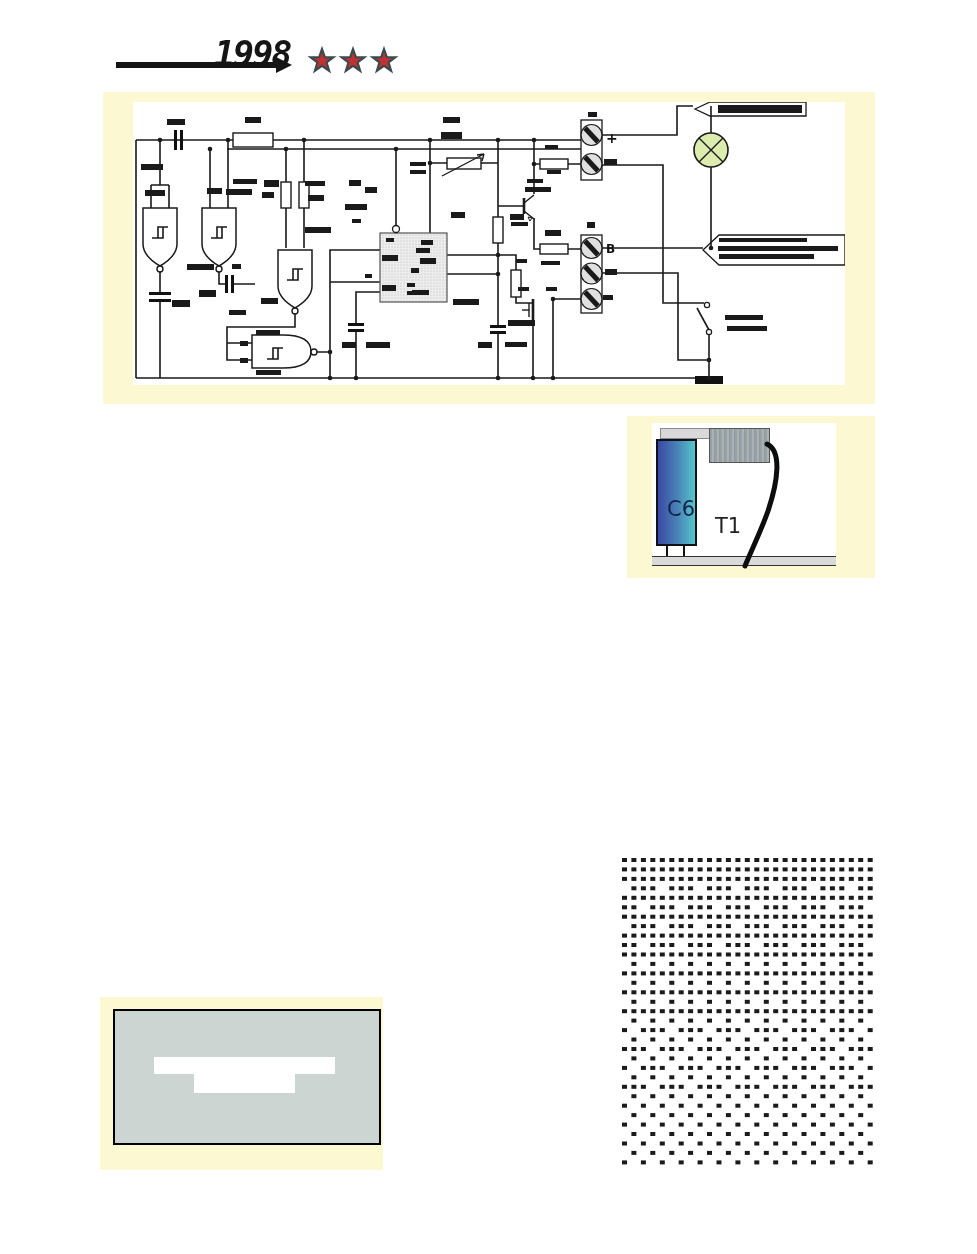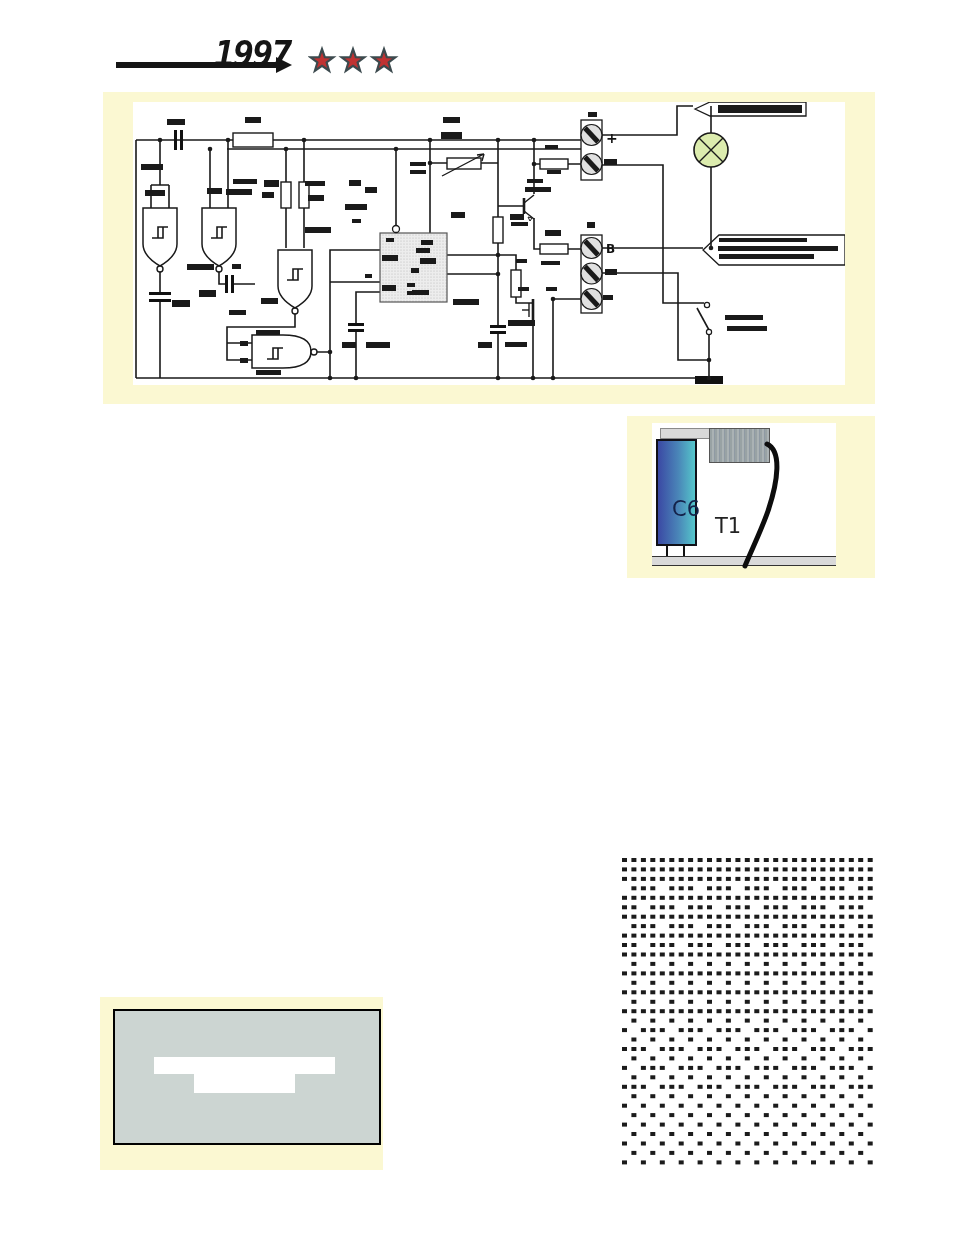--- a/index.html
+++ b/index.html
@@ -26,22 +26,22 @@
   .panel3{left:100px;top:997px;width:283px;height:173px;}
   
   svg{display:block;}
   .sch line,.sch path{stroke:#1a1a1a;fill:none;}
   
   .top-strip{position:absolute;left:33px;top:12px;width:100px;height:9px;background:#d9d9d9;border:1px solid #8a8a8a;}
   .t1-block{position:absolute;left:82px;top:12px;width:59px;height:33px;border:1px solid #555;
       background:repeating-linear-gradient(90deg,#98a2a4 0px,#98a2a4 2px,#aab2b4 2px,#aab2b4 4px,#8f9aa4 4px,#8f9aa4 5px);}
   .c6-cap{position:absolute;left:29px;top:23px;width:37px;height:103px;border:2px solid #101018;
       background:linear-gradient(90deg,#3b49a4 0%,#4a86b8 55%,#55c6cb 100%);}
-  .c6-label{position:absolute;left:0;top:56px;width:100%;text-align:left;
-      font-size:21px;color:#14224a;font-family:"DejaVu Sans",sans-serif;padding-left:14px;}
+  .c6-label{position:absolute;left:0;top:56px;width:100%;text-align:right;
+      font-size:21px;color:#14224a;font-family:"DejaVu Sans",sans-serif;}
   .t1-label{position:absolute;left:88px;top:50px;font-size:21px;color:#222;margin-top:48px;}
   .c6-leg{position:absolute;top:128px;width:2px;height:12px;background:#111;}
   .board{position:absolute;left:25px;top:140px;width:184px;height:8px;background:#d9d9d9;
       border-top:1px solid #333;border-bottom:1px solid #333;}
   .photo-wire{position:absolute;left:25px;top:7px;}
   
   .grey-box{position:absolute;left:13px;top:12px;width:264px;height:132px;background:#ccd5d2;border:2px solid #000;}
   .white-bar1{position:absolute;left:39px;top:46px;width:181px;height:17px;background:#fff;}
   .white-bar2{position:absolute;left:79px;top:63px;width:101px;height:19px;background:#fff;}
   
@@ -50,21 +50,21 @@
 </head>
 <body>
 
 <div class="page">
 
   <div class="logo">
     <div class="logo-arrow">
       <div class="bar"></div>
         <div class="head"></div>
     </div>
-    <div class="logo-year">1997</div>
+    <div class="logo-year">1998</div>
     <svg class="logo-stars" width="92" height="34" viewBox="0 0 92 34">
       <g transform="translate(14,17)">
         <path d="M0,-12 L2.8,-3.9 L11.4,-3.7 L4.6,1.5 L7.1,9.7 L0,4.8 L-7.1,9.7 L-4.6,1.5 L-11.4,-3.7 L-2.8,-3.9 Z" fill="#c03232" stroke="#3c4a4e" stroke-width="2.2"></path>
       </g>
       <g transform="translate(45,17)">
         <path d="M0,-12 L2.8,-3.9 L11.4,-3.7 L4.6,1.5 L7.1,9.7 L0,4.8 L-7.1,9.7 L-4.6,1.5 L-11.4,-3.7 L-2.8,-3.9 Z" fill="#c03232" stroke="#3c4a4e" stroke-width="2.2"></path>
       </g>
       <g transform="translate(76,17)">
         <path d="M0,-12 L2.8,-3.9 L11.4,-3.7 L4.6,1.5 L7.1,9.7 L0,4.8 L-7.1,9.7 L-4.6,1.5 L-11.4,-3.7 L-2.8,-3.9 Z" fill="#c03232" stroke="#3c4a4e" stroke-width="2.2"></path>
       </g>

